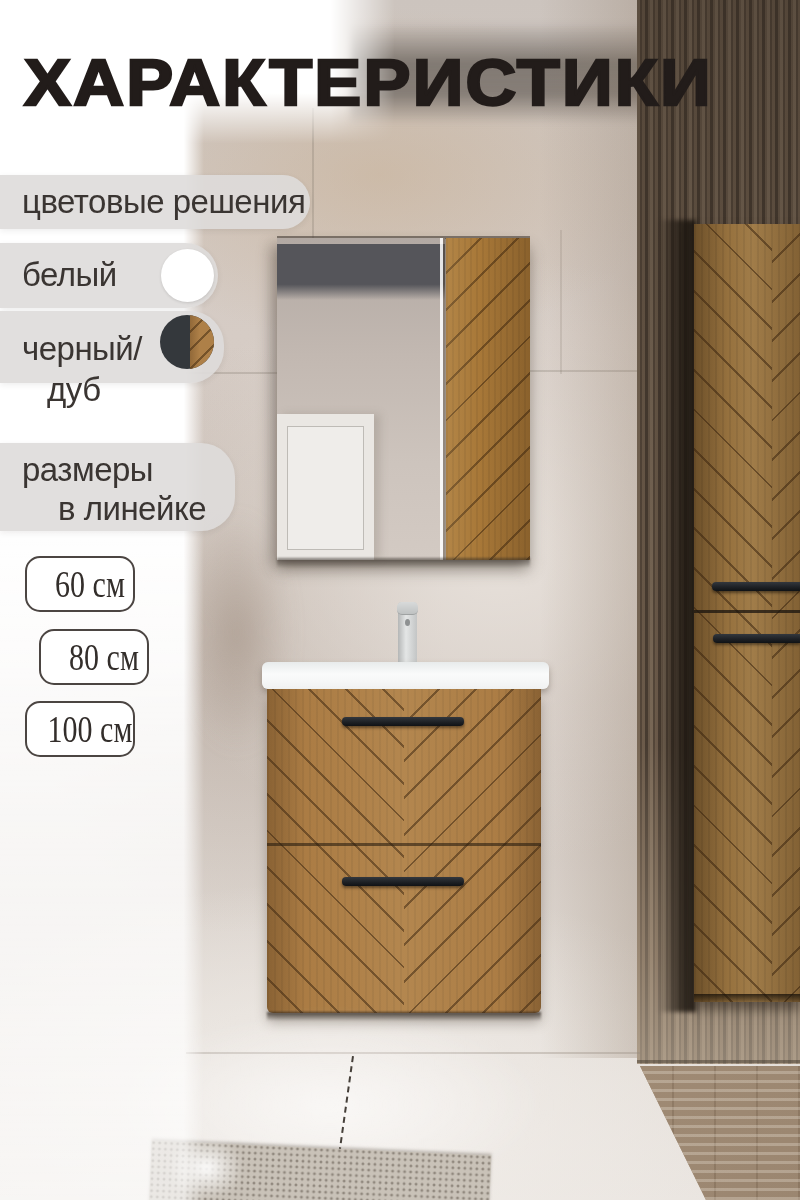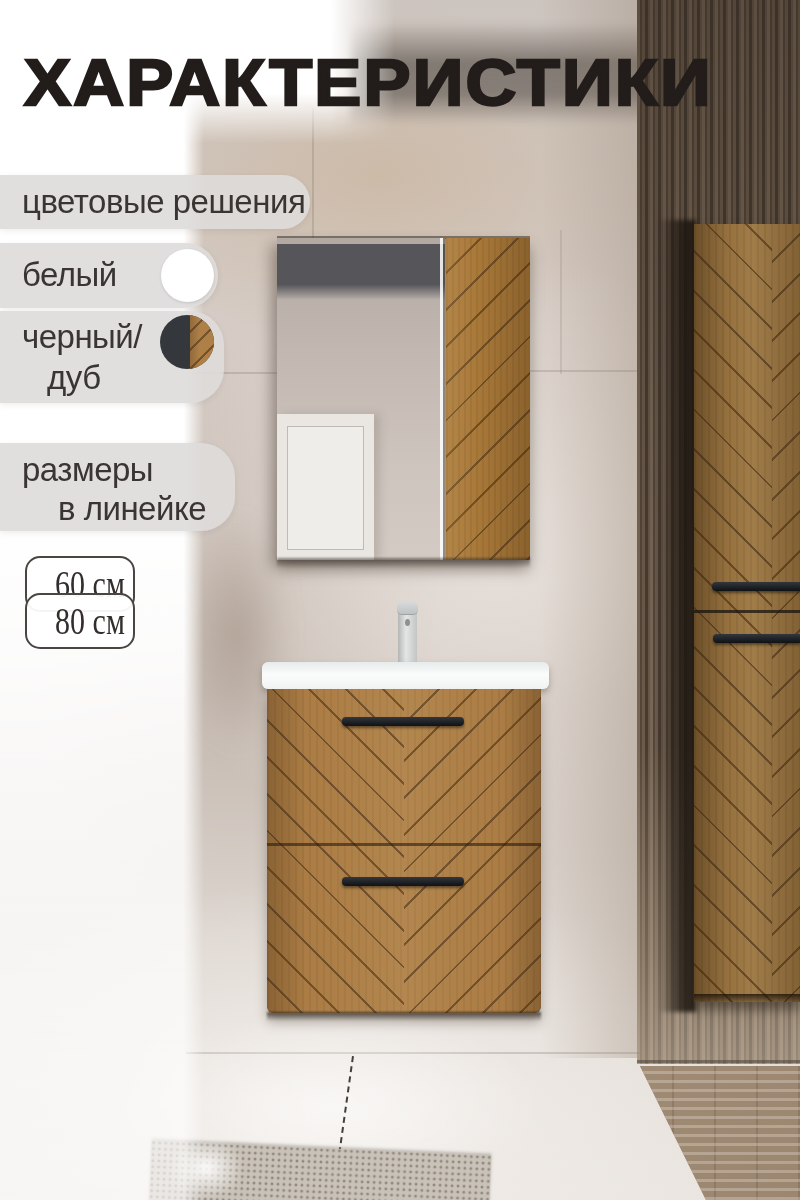--- a/index.html
+++ b/index.html
@@ -145,39 +145,39 @@
   .title{left:24px;top:46px;z-index:6;white-space:nowrap;
     font-size:64px;font-weight:700;color:#221c1a;-webkit-text-stroke:2.4px #221c1a;
     letter-spacing:2px;transform:scaleX(1.10);transform-origin:left center;}
 
   .pill{z-index:6;background:rgba(222,219,218,0.9);color:#3a3532;
     font-size:33px;letter-spacing:-0.5px;box-shadow:0 2px 6px rgba(0,0,0,0.07);}
   .pill-colors{left:0;top:175px;width:310px;height:54px;border-radius:0 27px 27px 0;
     line-height:53px;padding-left:22px;}
   .pill-white{left:0;top:243px;width:218px;height:65px;border-radius:0 33px 33px 0;
     line-height:64px;padding-left:22px;}
-  .pill-blackoak{left:0;top:311px;width:224px;height:92px;border-radius:0 34px 34px 0;
-    padding:5px 0 0 22px;line-height:41px;}
+  .pill-blackoak{left:0;top:311px;width:224px;height:72px;border-radius:0 34px 34px 0;
+    padding:17px 0 0 22px;line-height:41px;}
   .pill-sizes{left:0;top:443px;width:235px;height:88px;border-radius:0 34px 34px 0;
     padding:7px 0 12px 22px;line-height:39px;}
 
   .swatch{border-radius:50%;overflow:hidden;z-index:7;}
   .swatch-white{left:161px;top:249px;width:53px;height:53px;background:#ffffff;
     box-shadow:0 1px 3px rgba(0,0,0,0.12);}
   .swatch-blackoak{left:160px;top:315px;width:54px;height:54px;background:#34383c;}
   .sw-oak{left:55%;top:0;width:45%;height:100%;background-color:#ae8048;
     background-image:
       repeating-linear-gradient(135deg, rgba(0,0,0,0) 0 11px, rgba(70,45,18,0.55) 11px 13px),
       linear-gradient(90deg, rgba(60,35,10,0.25), rgba(0,0,0,0) 40%);}
 
   .chip{left:25px;width:110px;height:56px;z-index:6;border:2.5px solid #4b4542;border-radius:15px;
     background:rgba(255,255,255,0.94);color:#332e2b;display:flex;align-items:center;justify-content:center;
     font-family:"Liberation Serif",serif;font-size:30px;padding-left:20px;}
   .chip span{position:static;transform:scaleY(1.28);display:inline-block;}
-  .chip-60{top:556px;} .chip-80{top:593px;} .chip-100{top:701px;}
+  .chip-60{top:556px;} .chip-80{top:629px;margin-left:14px;} .chip-100{top:701px;}
 </style>
 </head>
 <body>
 
 <div id="canvas">
 
   <div class="wall"></div>
   <div class="seam seam-v1"></div>
   <div class="seam seam-v2"></div>
   <div class="seam seam-h1"></div>
@@ -261,14 +261,17 @@
     <div style="position:static;">размеры</div>
     <div style="position:static;margin-left:36px;">в линейке</div>
   </div>
 
   <div class="chip chip-60">
     <span>60 см</span>
   </div>
   <div class="chip chip-80">
     <span>80 см</span>
   </div>
+  <div class="chip chip-100">
+    <span>100 см</span>
+  </div>
 
 </div>
 
 </body></html>

